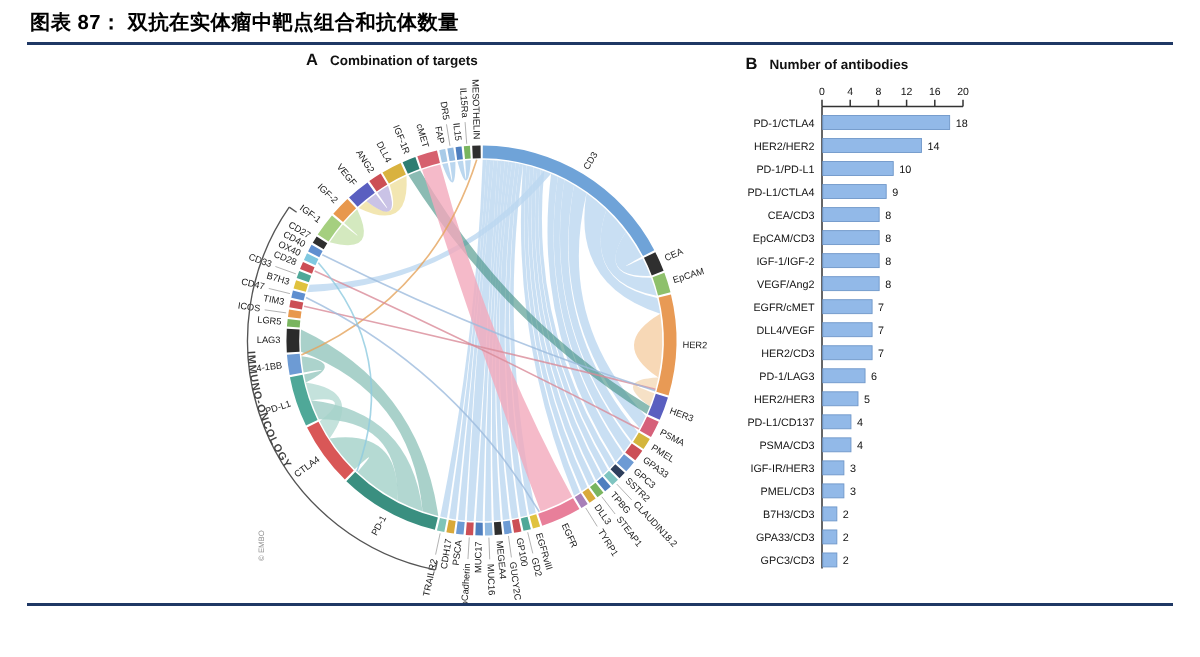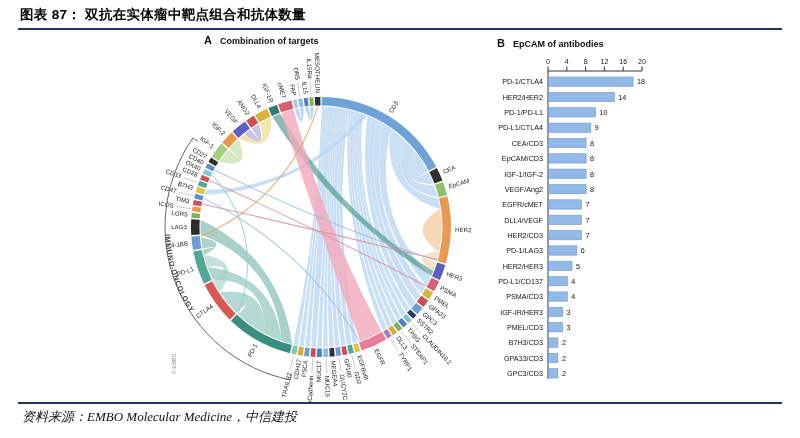--- a/index.html
+++ b/index.html
@@ -193,21 +193,21 @@
       <line x1="311.14029742233663" y1="63.87015494144737" x2="310.05310588335476" y2="49.41097050533321" stroke="#999999" stroke-width="0.5"></line>
       <text transform="translate(309.8,46.4) rotate(445.7)" font-size="6.2" fill="#1A1A1A" text-anchor="end" dominant-baseline="middle">IL15Ra</text>
       <text transform="translate(317.5,61.0) rotate(448.5)" font-size="6.2" fill="#1A1A1A" text-anchor="end" dominant-baseline="middle">MESOTHELIN</text>
       <path id="ioBracket" d="M192.8,106.1 A156,156 0 0 0 290.3,347.9" fill="none" stroke="#555555" stroke-width="0.9"></path>
       <line x1="192.823077681022" y1="106.08050503497736" x2="197.75295930867503" y2="109.50048561055516" stroke="#555555" stroke-width="0.9"></line>
       <line x1="290.2989165094064" y1="347.94915322584694" x2="291.4797274128908" y2="342.0664934863913" stroke="#555555" stroke-width="0.9"></line>
       <text font-size="7.2" font-weight="bold" fill="#444" letter-spacing="0.6"><textPath href="#ioBracket" xlink:href="#ioBracket" startOffset="33%">IMMUNO-ONCOLOGY</textPath></text>
       <text transform="translate(176,342) rotate(-90)" font-size="5.2" fill="#8A8A8A">© EMBO</text>
     </svg>
 
-  <div class="ptitle" id="ptB"><span class="plab">B</span><span>EpCAM of antibodies</span></div>
+  <div class="ptitle" id="ptB"><span class="plab">B</span><span>Number of antibodies</span></div>
   <svg id="bars" width="310" height="340">
       <line x1="60" y1="15" x2="154" y2="15" stroke="#333333" stroke-width="1"></line>
       <line x1="60" y1="10.5" x2="60" y2="15" stroke="#333333" stroke-width="1"></line>
       <text x="60" y="7.5" font-size="7" fill="#111" text-anchor="middle">0</text>
       <line x1="78.8" y1="10.5" x2="78.8" y2="15" stroke="#333333" stroke-width="1"></line>
       <text x="78.8" y="7.5" font-size="7" fill="#111" text-anchor="middle">4</text>
       <line x1="97.6" y1="10.5" x2="97.6" y2="15" stroke="#333333" stroke-width="1"></line>
       <text x="97.6" y="7.5" font-size="7" fill="#111" text-anchor="middle">8</text>
       <line x1="116.4" y1="10.5" x2="116.4" y2="15" stroke="#333333" stroke-width="1"></line>
       <text x="116.4" y="7.5" font-size="7" fill="#111" text-anchor="middle">12</text>
@@ -272,14 +272,13 @@
       <text x="73.9" y="289.34999999999997" font-size="7.2" fill="#111">2</text>
       <rect x="60.5" y="297.3" width="9.4" height="9.3" fill="#92B9E8" stroke="#6F97C9" stroke-width="0.6"></rect>
       <text x="55" y="304.7" font-size="7.2" fill="#111" text-anchor="end">GPA33/CD3</text>
       <text x="73.9" y="304.7" font-size="7.2" fill="#111">2</text>
       <rect x="60.5" y="312.65" width="9.4" height="9.3" fill="#92B9E8" stroke="#6F97C9" stroke-width="0.6"></rect>
       <text x="55" y="320.04999999999995" font-size="7.2" fill="#111" text-anchor="end">GPC3/CD3</text>
       <text x="73.9" y="320.04999999999995" font-size="7.2" fill="#111">2</text>
     </svg>
 
   <div class="rule bottom"></div>
-  <div class="footer">资料来源：EMBO Molecular Medicine，中信建投</div>
 </div>
 
 </body></html>

